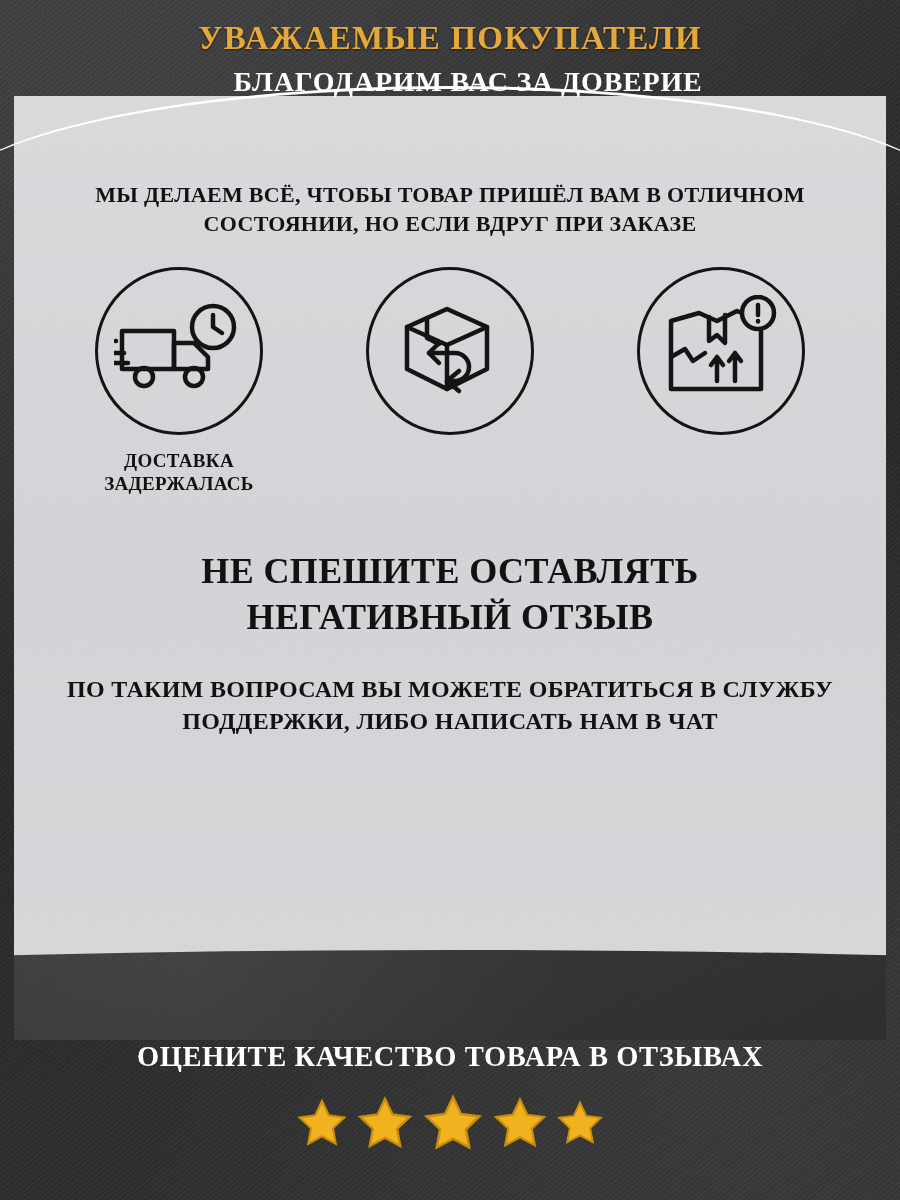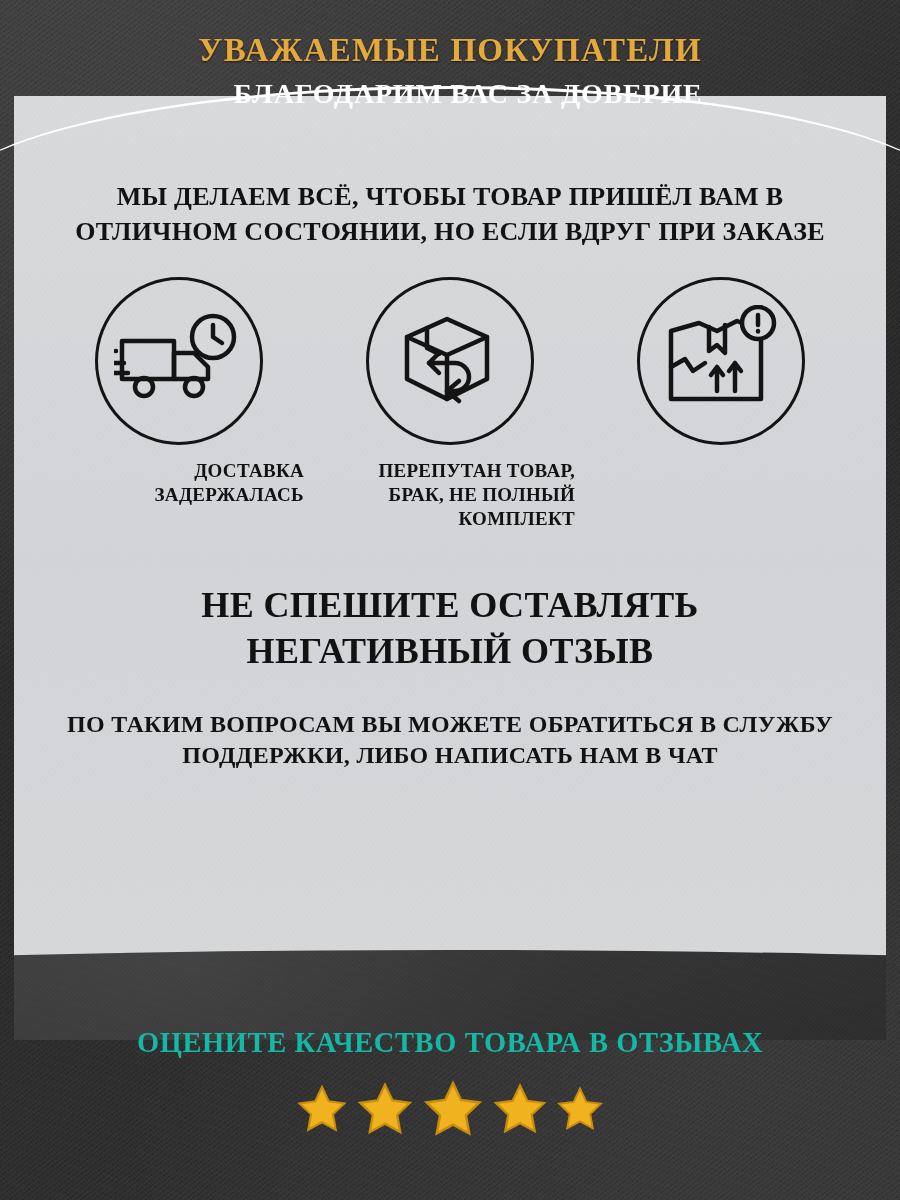--- a/index.html
+++ b/index.html
@@ -61,21 +61,21 @@
 
   
   .header {
     position: absolute;
     left: 0; right: 0; top: 0;
     height: 168px;
     text-align: center;
     z-index: 5;
   }
   .header-title {
-    margin-top: 32px;
+    margin-top: 20px;
     font-size: 33px;
     font-weight: bold;
     letter-spacing: 1.2px;
     color: #e5a83a;
     text-transform: uppercase;
     text-shadow: 0 1px 2px rgba(0,0,0,0.6);
   }
   .header-sub {
     margin-top: 8px;
     font-size: 28px;
@@ -103,38 +103,38 @@
   .content {
     position: absolute;
     left: 14px; right: 14px;
     top: 180px;
     z-index: 7;
     text-align: center;
     color: #121212;
   }
 
   .intro {
-    font-size: 26px;
+    font-size: 22px;
     font-weight: bold;
     line-height: 1.33;
     letter-spacing: 0.3px;
     text-transform: uppercase;
     padding: 0 48px;
   }
 
   .icons-row {
     display: flex;
     justify-content: space-between;
     align-items: flex-start;
     margin-top: 28px;
     padding: 0 40px;
   }
   .icon-col {
     width: 250px;
-    text-align: right;
+    text-align: center;
   }
   .icon-circle {
     width: 168px;
     height: 168px;
     margin: 0 auto;
     border: 3.5px solid #141414;
     border-radius: 50%;
     display: flex;
     align-items: center;
     justify-content: center;
@@ -171,26 +171,26 @@
 
   
   .footer {
     position: absolute;
     left: 0; right: 0; bottom: 0;
     height: 200px;
     text-align: center;
     z-index: 8;
   }
   .footer-title {
-    margin-top: 26px;
+    margin-top: 40px;
     font-size: 28.5px;
     font-weight: bold;
     line-height: 1.2;
     letter-spacing: 0.6px;
-    color: #14b8a6;
+    color: #ffffff;
     text-transform: uppercase;
   }
   .stars {
     margin-top: 16px;
     display: flex;
     justify-content: center;
     align-items: center;
     gap: 4px;
   }
   .star {
@@ -264,21 +264,20 @@
               <path d="M22 32 v42 L62 94 V50"></path>
               <path d="M102 32 v42 L62 94"></path>
               <path d="M42 23 v20 l12 6"></path>
 
               <path d="M44 58 h26 a14 14 0 0 1 0 28 h-8"></path>
               <path d="M54 48 L44 58 L54 68"></path>
               <path d="M74 96 L62 86 L74 76"></path>
             </g>
           </svg>
         </div>
-        <div class="icon-caption">ПЕРЕПУТАН ТОВАР, БРАК, НЕ ПОЛНЫЙ КОМПЛЕКТ</div>
       </div>
 
       <div class="icon-col">
         <div class="icon-circle">
           <svg width="128" height="112" viewBox="0 0 128 112">
             <g fill="none" stroke="#141414" stroke-width="4.5" stroke-linecap="round" stroke-linejoin="round">
 
               <path d="M14 26 L42 18 L60 26 L80 16 L104 26 L104 94 L14 94 Z"></path>
 
               <path d="M52 22 v24 l8 -6 l8 8 V20"></path>

